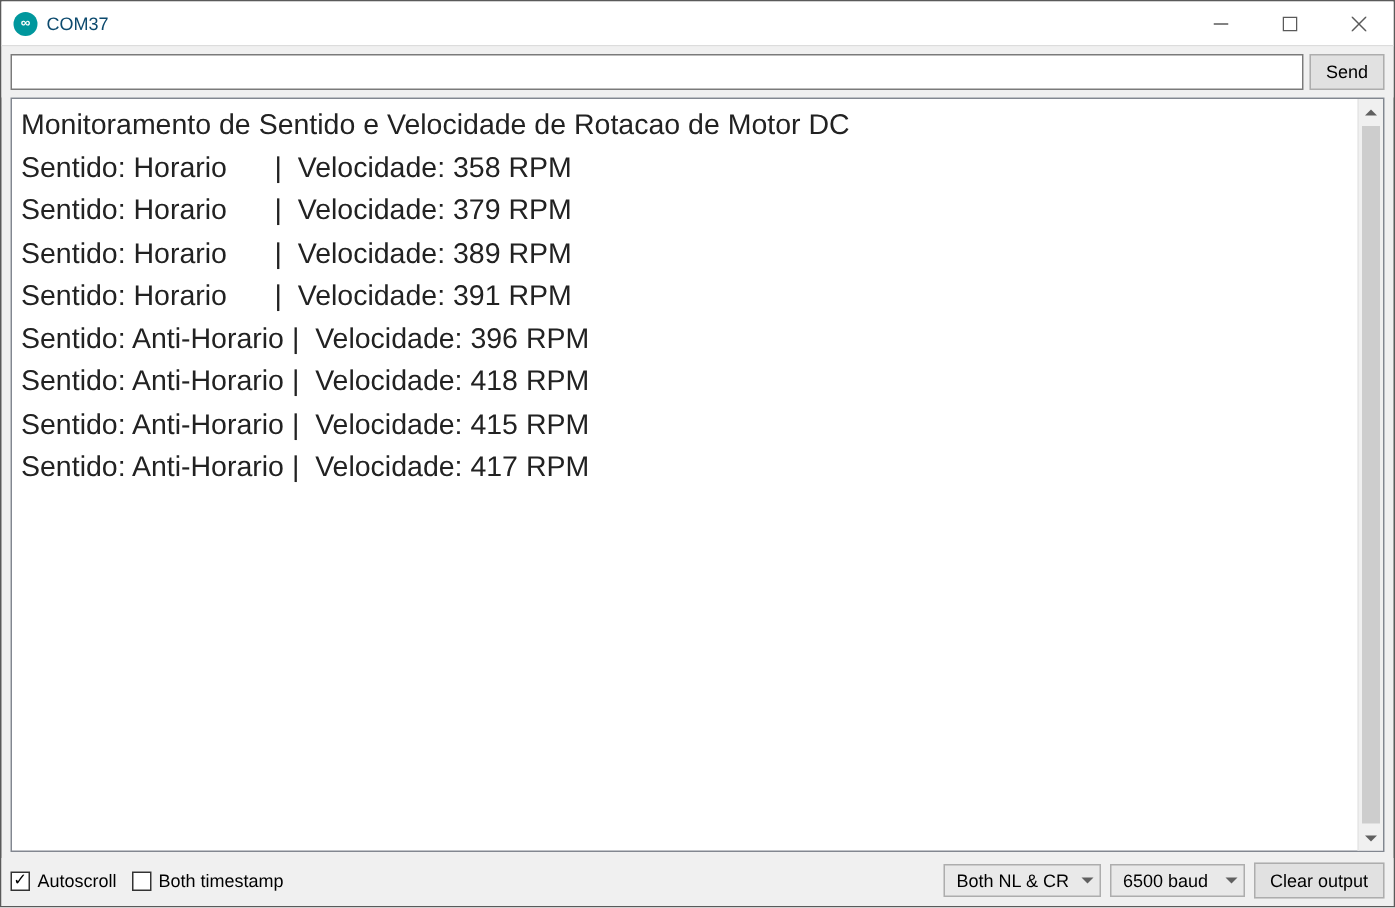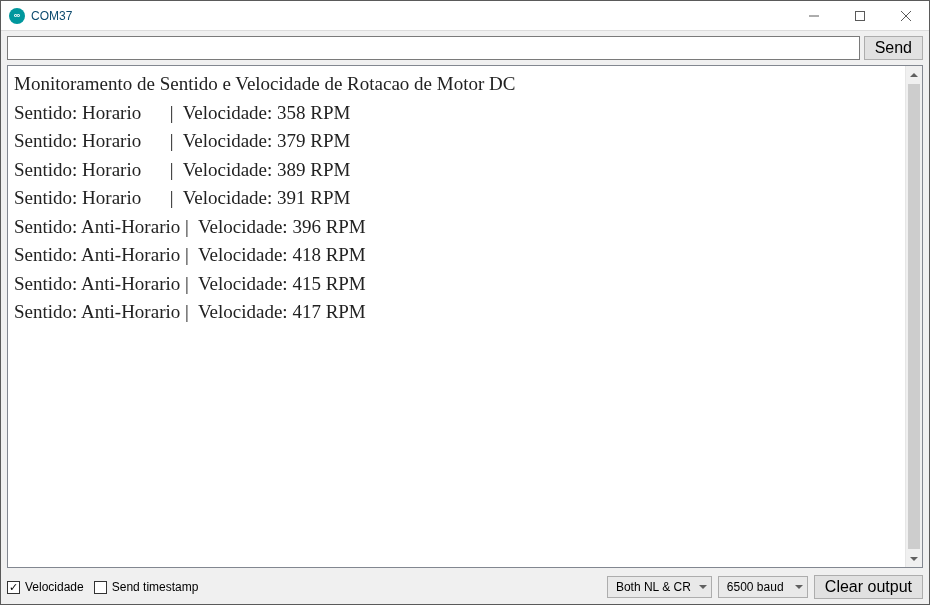--- a/index.html
+++ b/index.html
@@ -52,36 +52,36 @@
     background: #ffffff;
     padding: 0 4px;
     font-size: 12px;
   }
   .btn {
     height: 24px;
     min-width: 50px;
     padding: 0 10px;
     border: 1px solid #adadad;
     background: #e1e1e1;
-    font-size: 16px;
+    font-size: 12px;
     display: inline-flex; align-items: center; justify-content: center;
     cursor: default;
   }
   .btn.wide { min-width: 86px; }
   .console-wrap {
     flex: 1;
     margin: 0 6px 4px 6px;
     border: 1px solid #828790;
     background: #ffffff;
     display: flex;
   }
   .console {
     flex: 1;
     padding: 4px 6px 4px 6px;
-    font-family: Liberation Serif, serif;
+    font-family: Liberation Sans, sans-serif;
     font-size: 19px;
     line-height: 1.5;
     color: #222222;
     white-space: pre;
     overflow: hidden;
   }
   .scroll-gutter {
     width: 17px;
     background: #f0f0f0;
     border-left: 1px solid #e6e6e6;
@@ -197,25 +197,25 @@
       <div class="scroll-down">
           <div class="tri down"></div>
         </div>
     </div>
   </div>
 
   <div class="statusbar">
     <div class="left-opts">
       <label class="chk">
         <span class="chkbox" id="chk-autoscroll">✓</span>
-        <span>Velocidade</span>
+        <span>Autoscroll</span>
       </label>
       <label class="chk">
         <span class="chkbox" id="chk-timestamp"></span>
-        <span>Send timestamp</span>
+        <span>Both timestamp</span>
       </label>
     </div>
     <div class="sel">
       <span>Both NL &amp; CR</span>
       <span class="caret"></span>
     </div>
     <div class="sel">
       <span>6500 baud</span>
       <span class="caret"></span>
     </div>

